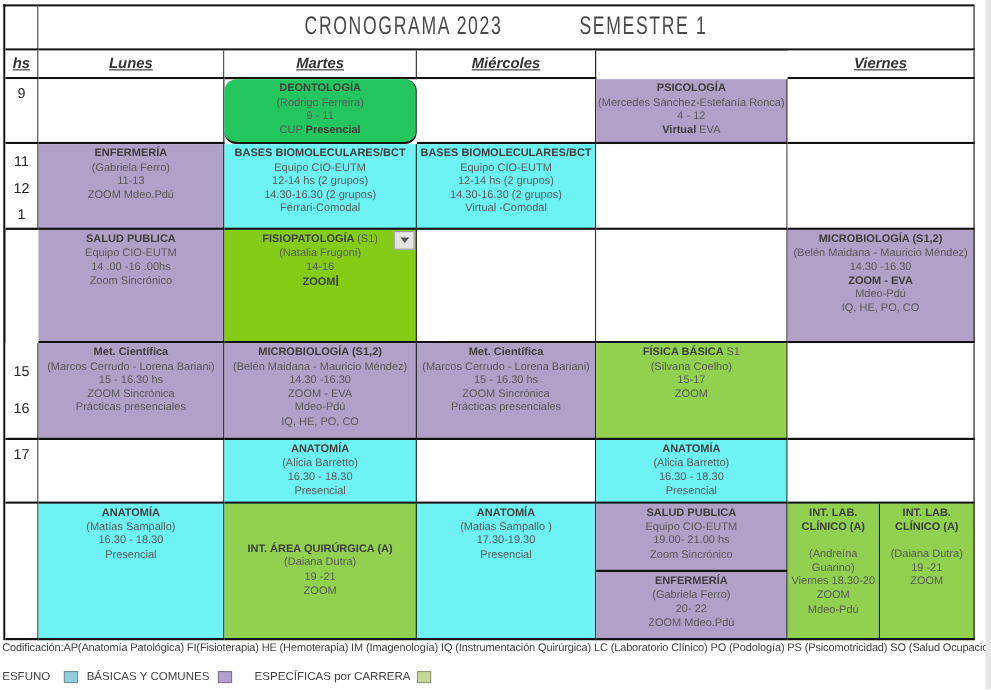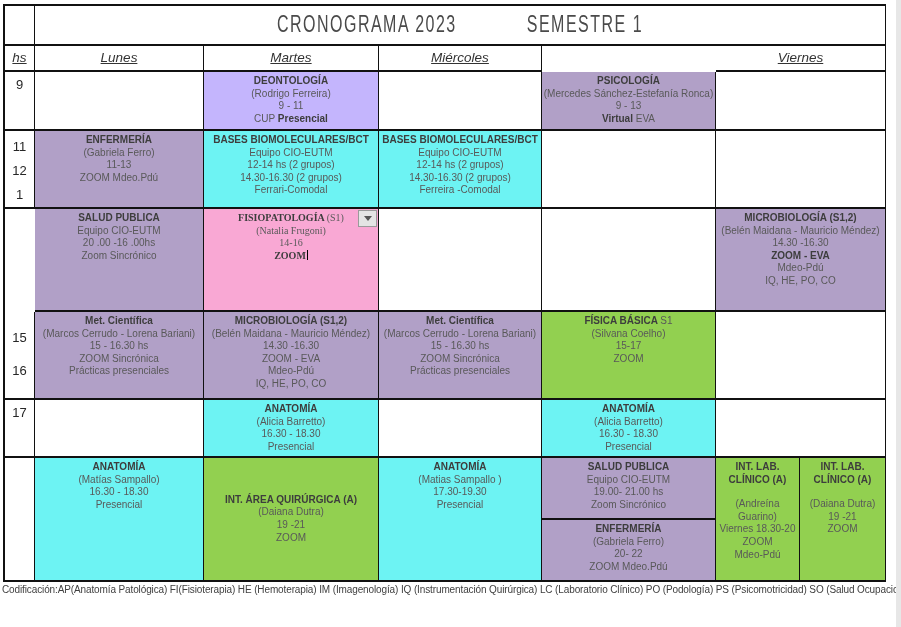--- a/index.html
+++ b/index.html
@@ -10,21 +10,21 @@
         grid-template-rows:40px 26px 59px 78px 103px 88px 58px 62px 62px;
         border-top:2px solid #111;border-left:2px solid #111;}
   .c{position:relative;box-sizing:border-box;border-right:1px solid #111;border-bottom:2px solid #111;
      display:flex;flex-direction:column;align-items:center;text-align:center;
      padding-top:3px;font-size:10px;line-height:12.6px;color:#595959;background:#fff;overflow:hidden;}
   .t{font-weight:bold;color:#3d3d3d;}
   .b{font-weight:bold;color:#3d3d3d;}
   .titlecell{flex-direction:row;justify-content:center;align-items:center;gap:70px;padding-top:0;}
   .titletext{font-size:16px;color:#4a4a4a;letter-spacing:1.5px;transform:scaleY(1.45);white-space:nowrap;}
   .dayhdr{justify-content:center;padding-top:0;font-size:13.5px;color:#333;}
-  .dayhdr span{font-style:italic;font-weight:normal;text-decoration:underline;}
+  .dayhdr span{font-style:italic;font-weight:bold;text-decoration:underline;}
   .hour{padding-top:4px;font-size:13px;color:#262626;line-height:17px;}
   .hour3 span{line-height:24px;}
   .hour2 span{line-height:22px;margin-top:11px;}
   .mid{justify-content:center;padding-top:0;}
   .gap{height:12px;}
   .dd{position:absolute;top:1px;right:1px;width:17px;height:15px;background:#e4e4e4;
       border:1px solid #9a9a9a;display:flex;align-items:center;justify-content:center;}
   .ddtri{width:0;height:0;border-left:4px solid transparent;border-right:4px solid transparent;
          border-top:5px solid #555;}
   .caret{display:inline-block;width:1px;height:10px;background:#000;margin-left:1px;vertical-align:-1px;}
@@ -61,31 +61,31 @@
         <span>Miércoles</span>
       </div>
     <div class="c dayhdr" style="grid-area:2/6/3/8">
         <span>Viernes</span>
       </div>
 
     <div class="c hour" style="grid-area:3/1/4/2">
         <span>9</span>
       </div>
     <div class="c" style="grid-area:3/2/4/3"></div>
-    <div class="c" style="grid-area: 3 / 3 / 4 / 4; background: #c4b5fd;">
+    <div class="c" style="grid-area: 3 / 3 / 4 / 4; background: #22c55e; border-radius: 11px;">
       <div class="t">DEONTOLOGÍA</div>
       <div>(Rodrigo Ferreira)</div>
       <div>9 - 11</div>
       <div><span>CUP </span><span class="b">Presencial</span></div>
     </div>
     <div class="c" style="grid-area:3/4/4/5"></div>
     <div class="c" style="grid-area: 3 / 5 / 4 / 6; background: rgb(177, 160, 199);">
       <div class="t">PSICOLOGÍA</div>
       <div>(Mercedes Sánchez-Estefanía Ronca)</div>
-      <div>9 - 13</div>
+      <div>4 - 12</div>
       <div><span class="b">Virtual</span><span> EVA</span></div>
     </div>
     <div class="c" style="grid-area:3/6/4/8"></div>
 
     <div class="c hour hour3" style="grid-area:4/1/5/2">
       <span>11</span>
       <span>12</span>
       <span>1</span>
     </div>
     <div class="c" style="grid-area: 4 / 2 / 5 / 3; background: rgb(177, 160, 199);">
@@ -99,32 +99,32 @@
       <div>Equipo CIO-EUTM</div>
       <div>12-14 hs (2 grupos)</div>
       <div>14.30-16.30 (2 grupos)</div>
       <div>Ferrari-Comodal</div>
     </div>
     <div class="c" style="grid-area: 4 / 4 / 5 / 5; background: rgb(109, 243, 243);">
       <div class="t">BASES BIOMOLECULARES/BCT</div>
       <div>Equipo CIO-EUTM</div>
       <div>12-14 hs (2 grupos)</div>
       <div>14.30-16.30 (2 grupos)</div>
-      <div>Ferreira -Comodal</div>
+      <div>Virtual -Comodal</div>
     </div>
     <div class="c" style="grid-area:4/5/5/6"></div>
     <div class="c" style="grid-area:4/6/5/8"></div>
 
     <div class="c" style="grid-area: 5 / 2 / 6 / 3; background: rgb(177, 160, 199);">
       <div class="t">SALUD PUBLICA</div>
       <div>Equipo CIO-EUTM</div>
-      <div>20 .00 -16 .00hs</div>
+      <div>14 .00 -16 .00hs</div>
       <div>Zoom Sincrónico</div>
     </div>
-    <div class="c" style="grid-area: 5 / 3 / 6 / 4; background: #f9a8d4; font-family: Liberation Serif, serif;">
+    <div class="c" style="grid-area: 5 / 3 / 6 / 4; background: #84cc16;">
       <div class="dd">
           <span class="ddtri"></span>
         </div>
       <div><span class="t">FISIOPATOLOGÍA </span><span>(S1)</span></div>
       <div>(Natalia Frugoni)</div>
       <div>14-16</div>
       <div><span class="b">ZOOM</span><span class="caret"></span></div>
     </div>
     <div class="c" style="grid-area:5/4/6/5"></div>
     <div class="c" style="grid-area:5/5/6/6"></div>
@@ -238,15 +238,23 @@
       <div>(Daiana Dutra)</div>
       <div>19 -21</div>
       <div>ZOOM</div>
     </div>
   </div>
 
   <div class="legend">
     <span>Codificación:AP(Anatomía Patológica) FI(Fisioterapia) HE (Hemoterapia) IM (Imagenología) IQ (Instrumentación Quirúrgica) LC (Laboratorio Clínico) PO (Podología) PS (Psicomotricidad) SO (Salud Ocupacional)  </span>
   </div>
 
+  <div class="key">
+    <span>ESFUNO</span>
+    <span class="sw ml12" style="background: rgb(146, 205, 220);"></span>
+    <span class="ml8">BÁSICAS Y COMUNES</span>
+    <span class="sw ml8" style="background: rgb(177, 160, 199);"></span>
+    <span class="ml20">ESPECÍFICAS por CARRERA</span>
+    <span class="sw ml6" style="background: rgb(196, 215, 155);"></span>
+  </div>
 
   <div class="edge"></div>
 </div>
 
 </body></html>

